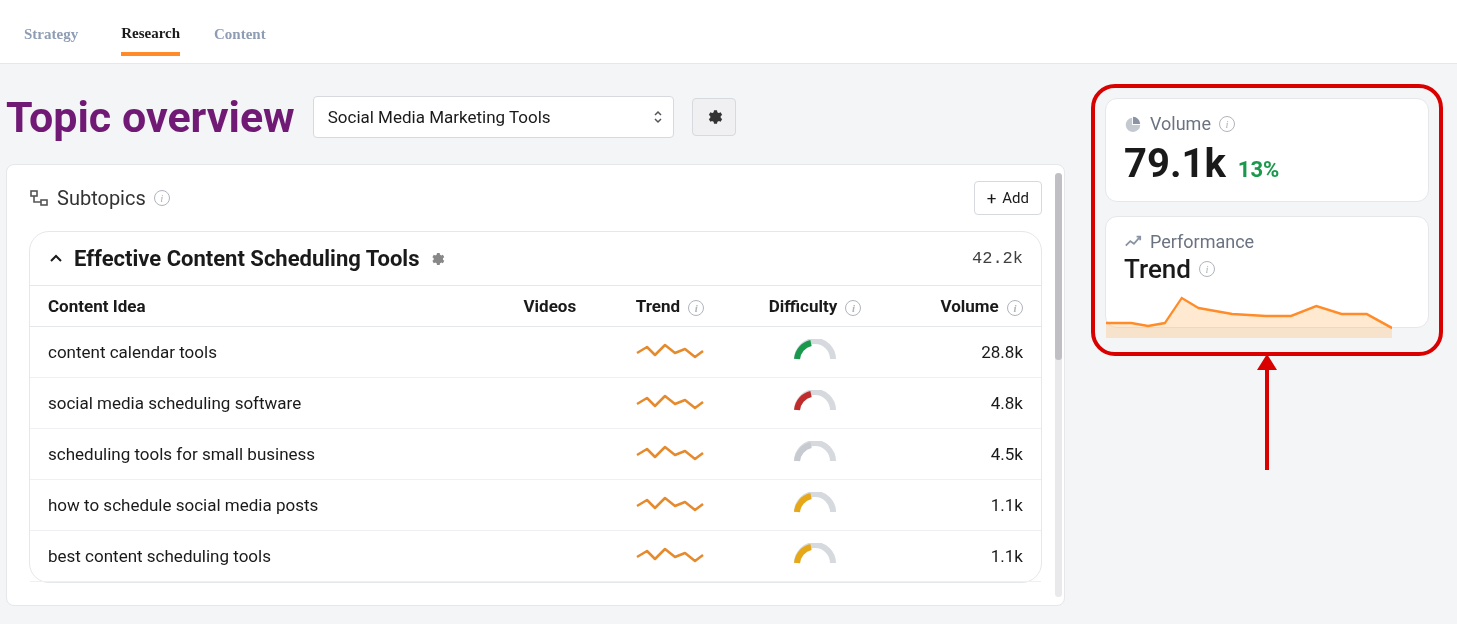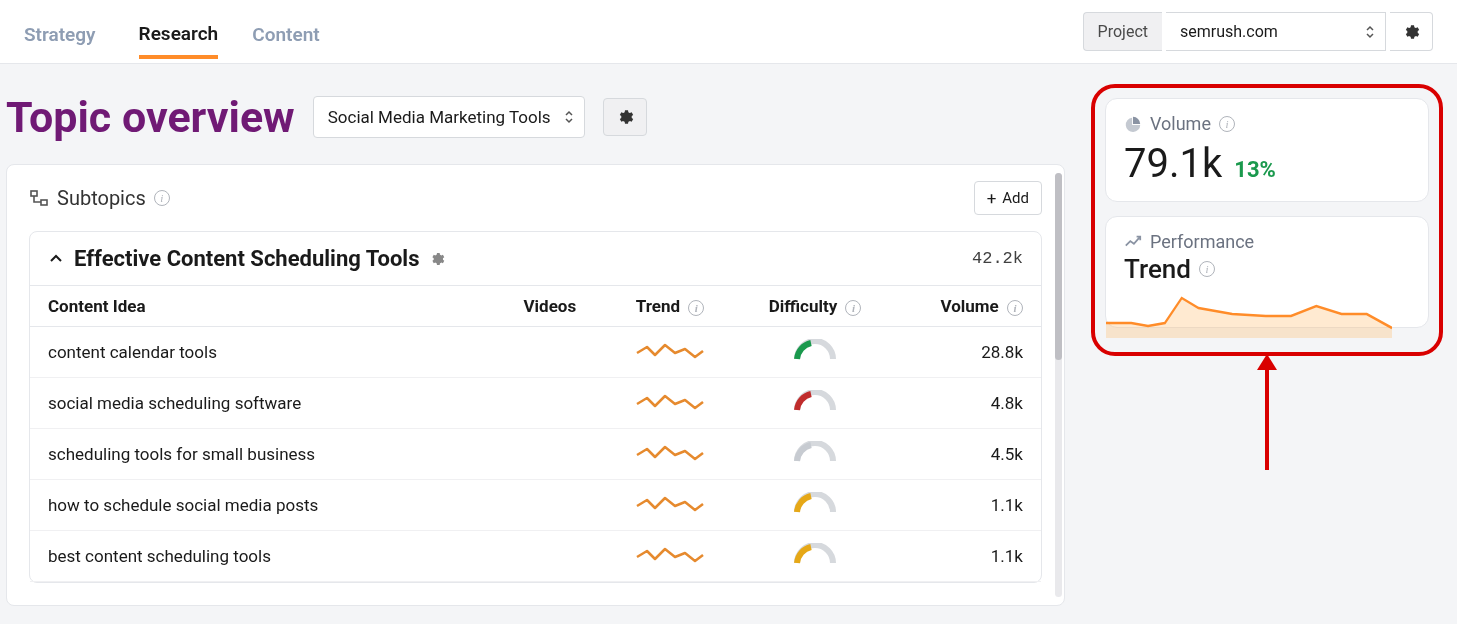--- a/index.html
+++ b/index.html
@@ -19,26 +19,27 @@
     border-bottom: 1px solid #e5e7eb;
     height: 64px;
   }
   .tabs {
     display: flex;
     gap: 34px;
     height: 100%;
     align-items: center;
   }
   .tab {
-    font-size: 19px;
+    font-size: 15px;
     font-weight: 600;
     color: #8e9db3;
     padding: 18px 0 10px 0;
     cursor: pointer;
     border-bottom: 3px solid transparent;
+    font-family: Liberation Serif, serif;
   }
   .tab.active {
     color: #1a1a1a;
     border-bottom: 4px solid #ff8c29;
     margin-left: 9px;
   }
   .project-group {
     display: flex;
     align-items: stretch;
     gap: 4px;
@@ -97,21 +98,21 @@
     font-weight: 700;
     color: #701a75;
     margin: 0;
   }
   .topic-select {
     background: #fff;
     border: 1px solid #d6d9dd;
     border-radius: 4px;
     padding: 10px 34px 10px 14px;
     font-size: 17px;
-    width: 272px;
+    width: 361px;
     position: relative;
     display: flex;
     align-items: center;
     overflow: hidden;
     white-space: nowrap;
   }
   .gear-btn {
     background: #f0f0f2;
     border: 1px solid #d6d9dd;
     border-radius: 4px;
@@ -150,21 +151,21 @@
     padding: 7px 12px;
     font-size: 15px;
     display: flex;
     align-items: center;
     gap: 6px;
     cursor: pointer;
   }
   .table-wrap {
     background: #fff;
     border: 1px solid #e5e7eb;
-    border-radius: 8px;
+    border-radius: 20px;
     margin: 0 22px 22px 22px;
   }
   .group-header {
     display: flex;
     justify-content: space-between;
     align-items: center;
     padding: 14px 18px;
     border-bottom: 1px solid #e5e7eb;
   }
   .group-title-wrap {
@@ -251,21 +252,21 @@
     color: #6b7280;
   }
   .volume-value {
     display: flex;
     align-items: baseline;
     gap: 12px;
     margin-top: 6px;
   }
   .volume-big {
     font-size: 40px;
-    font-weight: 400;
+    font-weight: 700;
     color: #1a1a1a;
   }
   .volume-pct {
     font-size: 22px;
     font-weight: 700;
     color: #1a994d;
   }
   .trend-label {
     font-size: 26px;
     font-weight: 500;
@@ -304,34 +305,20 @@
   }
 </style>
 </head>
 <body>
 
 <div class="top-bar">
   <div class="tabs">
     <div class="tab">Strategy</div>
     <div class="tab active">Research</div>
     <div class="tab">Content</div>
-  </div>
-  <div class="project-group">
-    <div class="project-label-box">Project</div>
-    <div class="project-select">
-      <span>semrush.com</span>
-      <svg class="select-caret" width="10" height="14" viewBox="0 0 10 14">
-          <path d="M2 5 L5 2 L8 5 M2 9 L5 12 L8 9" stroke="#555" stroke-width="1.5" fill="none"></path>
-        </svg>
-    </div>
-    <div class="project-gear">
-      <svg width="18" height="18" viewBox="0 0 24 24">
-          <path fill="#333" d="M12 8a4 4 0 100 8 4 4 0 000-8zm9 4a7 7 0 00-.1-1.2l2-1.6-2-3.4-2.4 1a7 7 0 00-2-1.2L16 3h-4l-.5 2.6a7 7 0 00-2 1.2l-2.4-1-2 3.4 2 1.6A7 7 0 007 12c0 .4 0 .8.1 1.2l-2 1.6 2 3.4 2.4-1a7 7 0 002 1.2L12 21h4l.5-2.6a7 7 0 002-1.2l2.4 1 2-3.4-2-1.6c.1-.4.1-.8.1-1.2z"></path>
-        </svg>
-    </div>
   </div>
 </div>
 
 <div class="content-area">
   <div class="main-col">
 
     <div class="page-header">
       <h1 class="page-title">Topic overview</h1>
       <div class="topic-select">
         <span>Social Media Marketing Tools</span>

